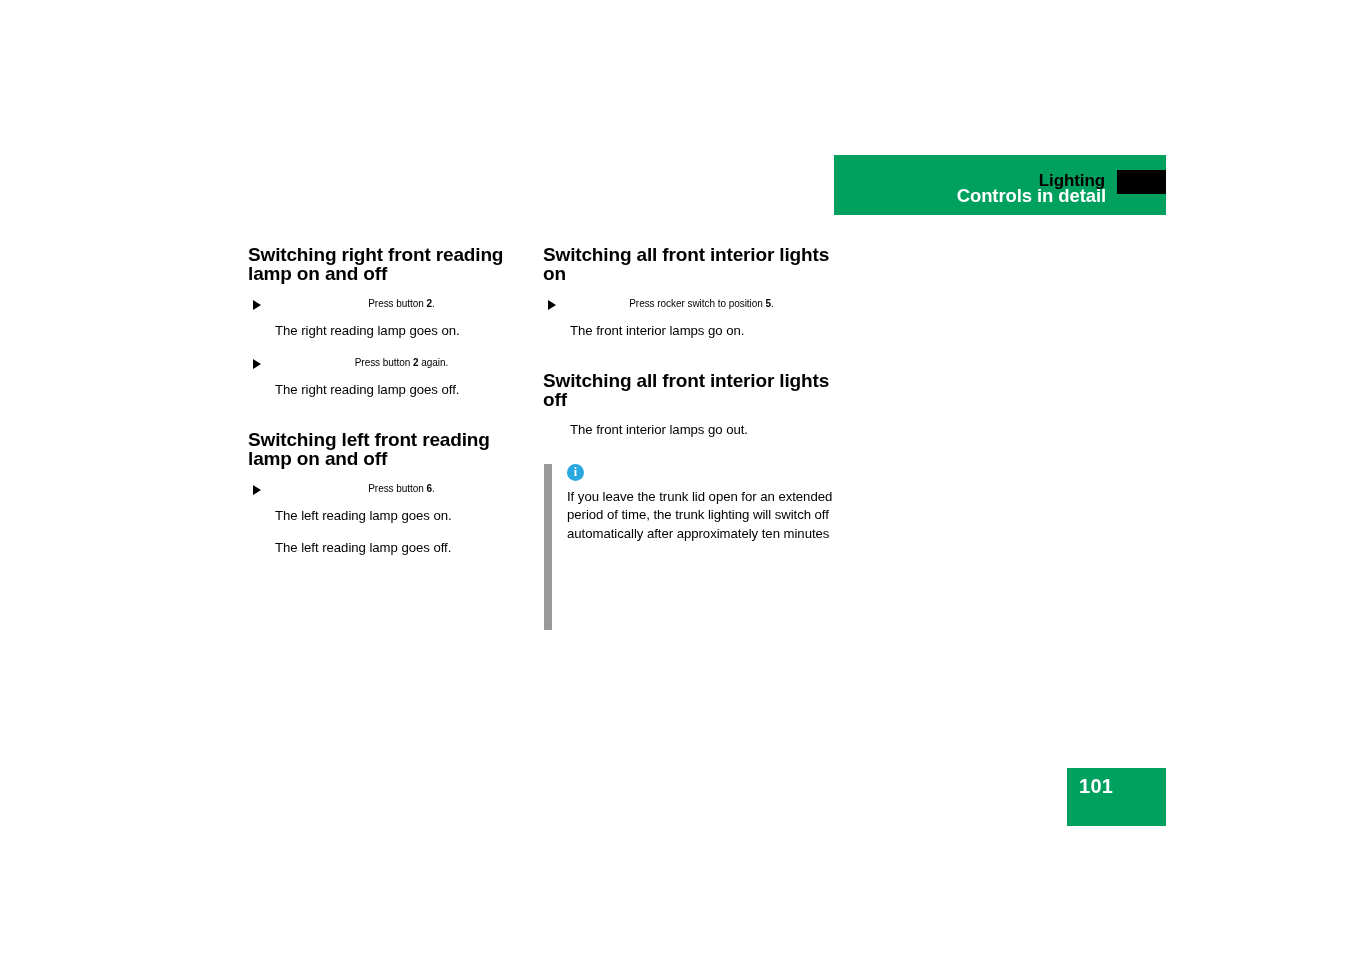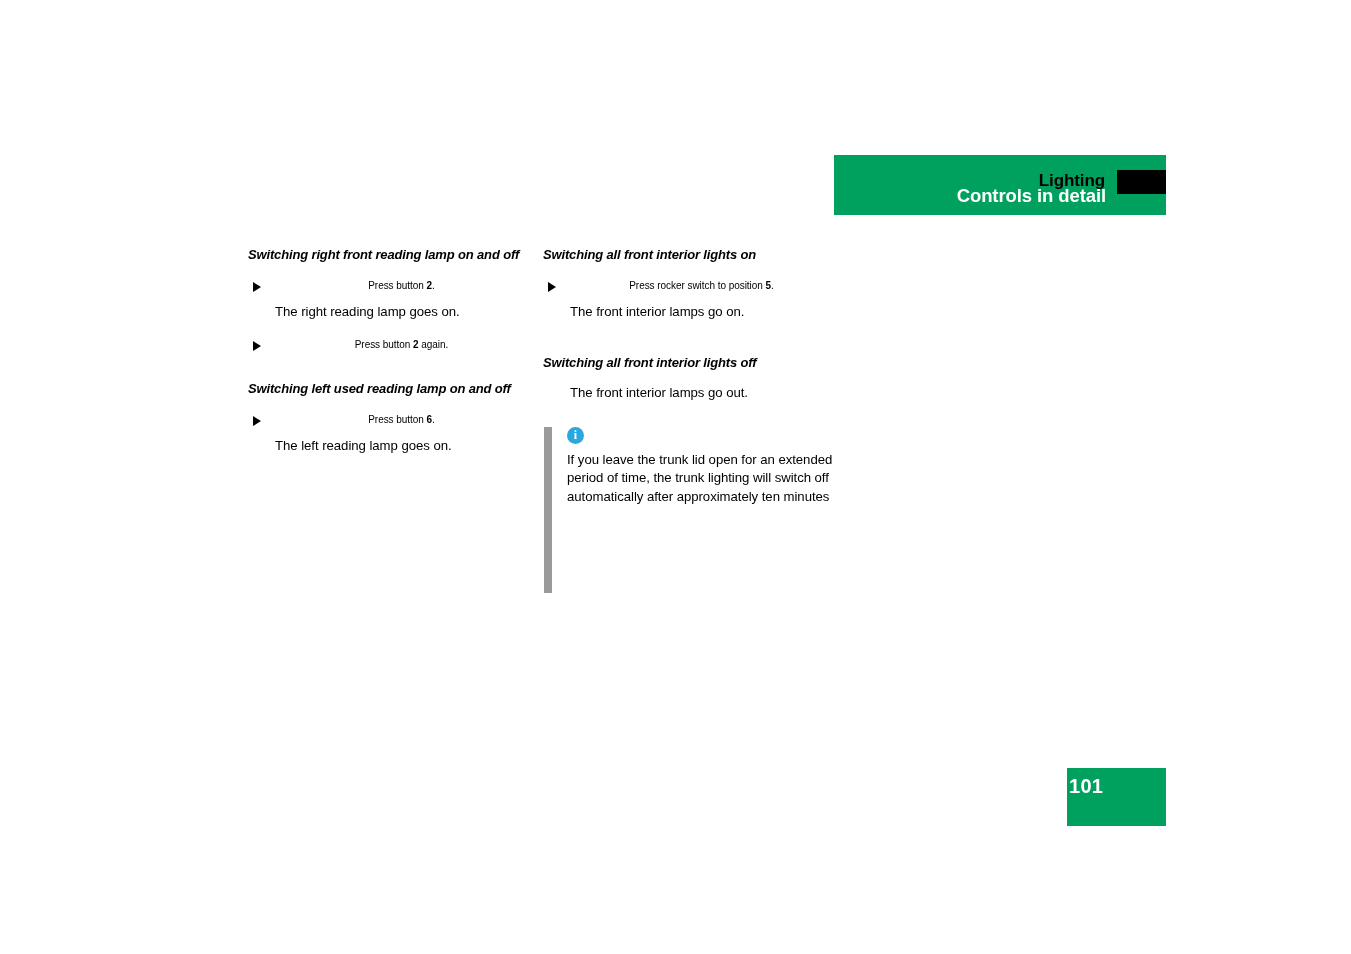--- a/index.html
+++ b/index.html
@@ -68,23 +68,22 @@
     top: 246px;
     width: 280px;
   }
   .col-left  { left: 248px; }
   .col-right { left: 543px; width: 290px; }
 
   .section { margin-bottom: 0; }
 
   h3.sub-head {
     margin: 0 0 12px 0;
-    font-size: 13px;
-    line-height: 18.5px;
-    font-style: italic;
+    font-size: 19px;
+    line-height: 18.5px;
     font-weight: bold;
     letter-spacing: -0.15px;
   }
 
   .step {
     position: relative;
     padding-left: 27px;
     font-size: 10px;
     line-height: 18.5px;
     margin-bottom: 8px;
@@ -152,21 +151,21 @@
   .page-number-box {
     position: absolute;
     left: 1067px;
     top: 768px;
     width: 99px;
     height: 58px;
     background: #00a05f;
   }
   .page-number-box .num {
     position: absolute;
-    left: 2px;
+    left: 12px;
     top: 7px;
     color: #ffffff;
     font-size: 20px;
     font-weight: bold;
     letter-spacing: 0.3px;
   }
 </style>
 </head>
 <body>
 
@@ -186,33 +185,35 @@
     <div class="step">
       <span class="bullet"></span>
       <span>Press button </span><b>2</b><span>.</span>
     </div>
     <div class="result">The right reading lamp goes on.</div>
 
     <div class="step">
       <span class="bullet"></span>
       <span>Press button </span><b>2</b><span> again.</span>
     </div>
+    <div class="result">The right reading lamp goes off.</div>
   </div>
 
   <div class="gap-block"></div>
 
   <div class="section">
-    <h3 class="sub-head">Switching left used reading lamp on and off</h3>
+    <h3 class="sub-head">Switching left front reading lamp on and off</h3>
 
     <div class="step">
       <span class="bullet"></span>
       <span>Press button </span><b>6</b><span>.</span>
     </div>
     <div class="result">The left reading lamp goes on.</div>
 
+    <div class="result">The left reading lamp goes off.</div>
   </div>
 
 </div>
 
 <div class="col col-right">
 
   <div class="section">
     <h3 class="sub-head">Switching all front interior lights on</h3>
 
     <div class="step">

